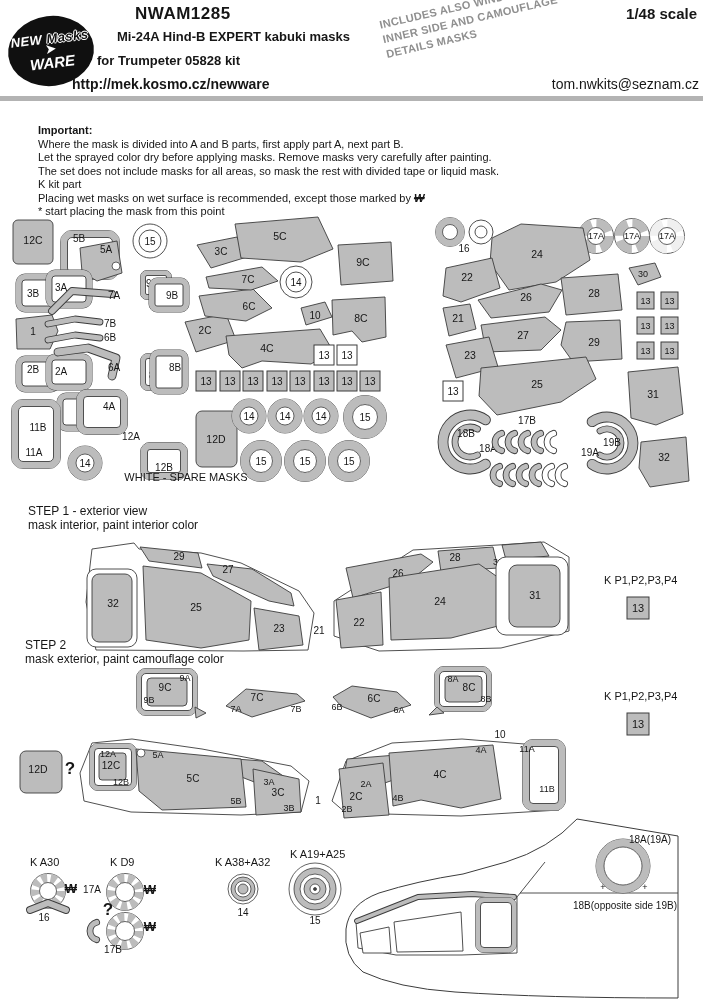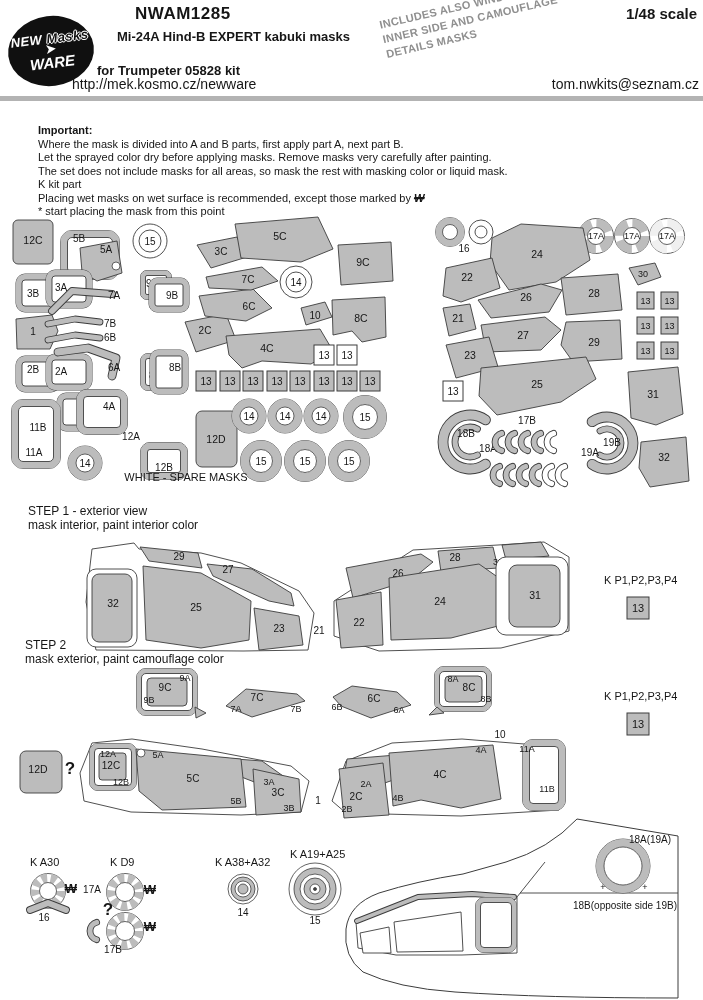--- a/index.html
+++ b/index.html
@@ -9,22 +9,22 @@
   
   .logo{position:absolute;left:8px;top:16px;width:86px;height:70px;background:#101010;border-radius:50%;
         transform:rotate(-7deg);display:flex;flex-direction:column;align-items:center;justify-content:center;
         color:#fff;font-style:italic;font-weight:bold;line-height:1;}
   .logo .l1{font-size:13px;letter-spacing:.5px;}
   .logo .l1 .masks{color:#101010;text-shadow:-1px 0 #fff,1px 0 #fff,0 -1px #fff,0 1px #fff;}
   .logo .arrow{font-size:12px;height:10px;line-height:8px;font-style:normal;}
   .logo .l2{font-size:15px;}
   .pcode{left:95px;top:4px;font-size:17px;font-weight:bold;letter-spacing:.5px;margin-left:40px;}
   .ptitle{left:97px;top:29px;font-size:13px;font-weight:bold;margin-left:20px;}
-  .pkit{left:97px;top:53px;font-size:13px;font-weight:bold;margin-top:10px;}
-  .purl{left:72px;top:76px;font-size:14px;font-weight:normal;}
+  .pkit{left:97px;top:53px;font-size:13px;font-weight:bold;}
+  .purl{left:72px;top:76px;font-size:14px;font-weight:bold;}
   .scale{right:6px;top:5px;font-size:15px;font-weight:bold;}
   .email{right:4px;top:76px;font-size:14px;}
   .note{left:378px;top:18px;width:212px;transform:rotate(-13deg);transform-origin:0 0;
         color:#8f8f8f;font-size:11px;font-weight:bold;line-height:15px;letter-spacing:.3px;}
   .divider{left:0;top:96px;width:703px;height:5px;background:#b3b3b3;}
   
   .important{left:38px;top:124px;width:490px;font-size:11px;line-height:13.5px;}
   .important .t{font-weight:bold;}
   .wicon{font-weight:bold;font-style:italic;}
   svg.diagram{position:absolute;left:0;top:0;}
@@ -52,21 +52,21 @@
     <div>INNER SIDE AND CAMOUFLAGE</div>
     <div>DETAILS MASKS</div>
   </div>
 
   <div class="abs divider"></div>
 
   <div class="abs important">
     <div class="t">Important:</div>
     <div>Where the mask is divided into A and B parts, first apply part A, next part B.</div>
     <div>Let the sprayed color dry before applying masks. Remove masks very carefully after painting.</div>
-    <div>The set does not include masks for all areas, so mask the rest with masking color or liquid mask.</div>
+    <div>The set does not include masks for all areas, so mask the rest with divided tape or liquid mask.</div>
     <div>K kit part</div>
     <div>
       <span>Placing wet masks on wet surface is recommended, except those marked by</span>
       <span class="wicon">₩</span>
     </div>
     <div>* start placing the mask from this point</div>
   </div>
 
   <svg class="diagram" id="diagram" width="703" height="1000" viewBox="0 0 703 1000">
       <g>

